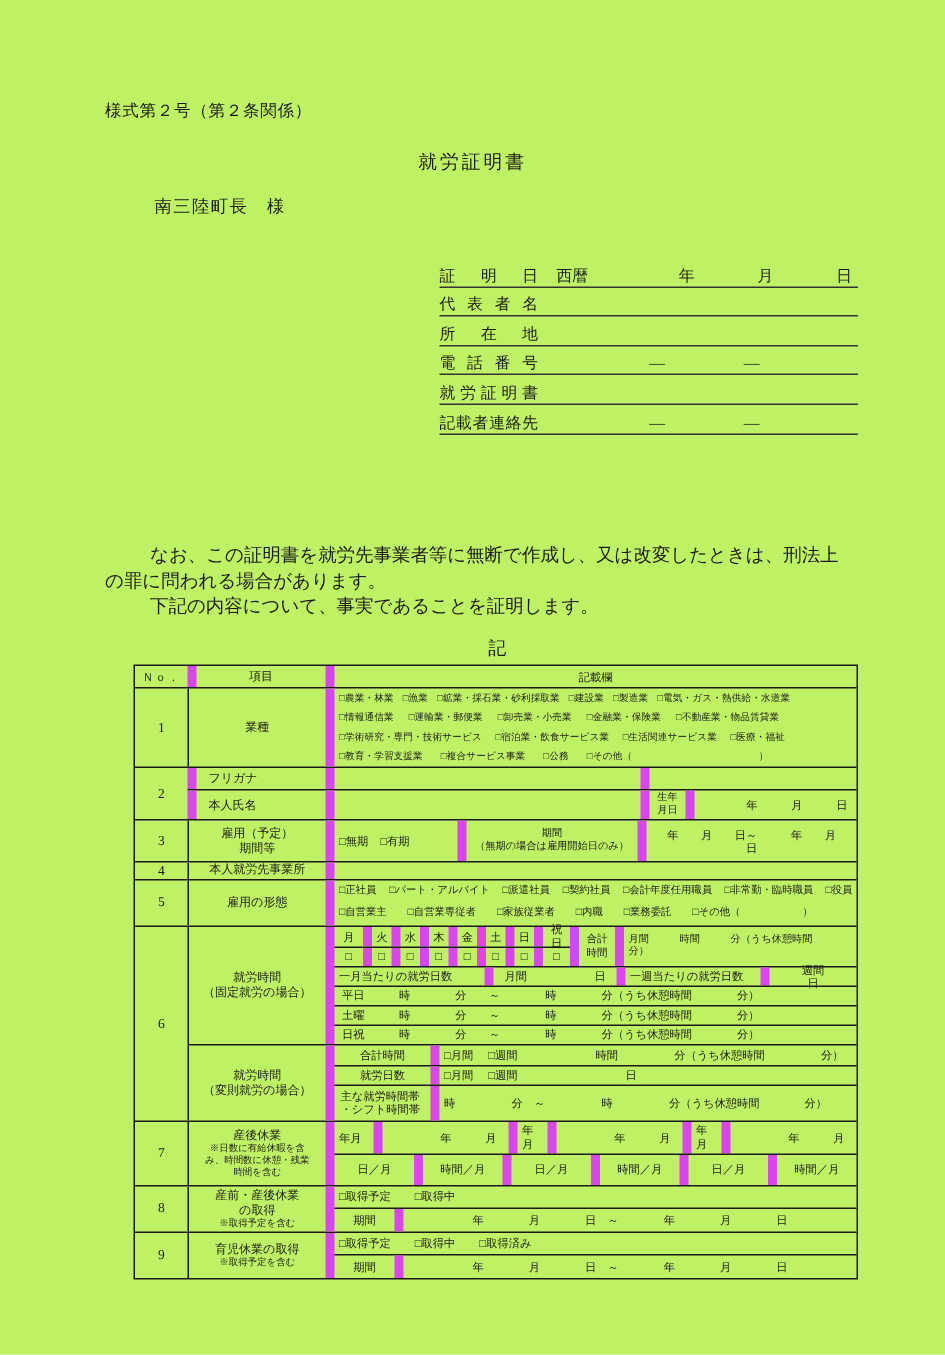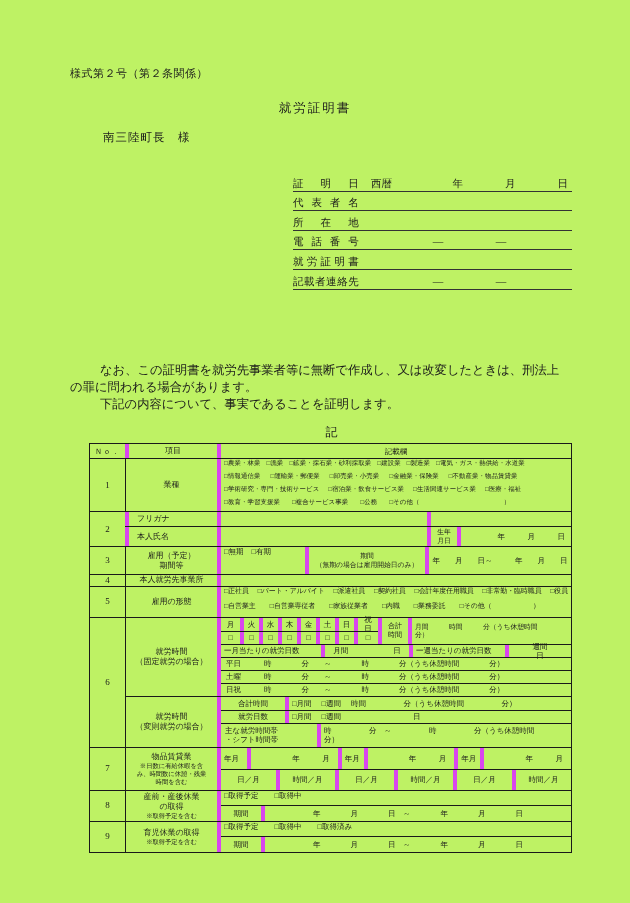--- a/index.html
+++ b/index.html
@@ -28,26 +28,26 @@
   .trow.first{border-top:none;}
   .cno{flex:0 0 35px;display:flex;align-items:center;justify-content:center;font-size:9px;}
   .citem{flex:0 0 92px;border-left:1px solid #1a1a1a;display:flex;flex-direction:column;
          align-items:center;justify-content:center;text-align:center;font-size:8px;line-height:1.25;}
   .vcol{display:flex;flex-direction:column;flex:1;}
   .vcol > div + div{border-top:1px solid #1a1a1a;}
   .hrow{display:flex;align-items:stretch;}
   .cell{display:flex;align-items:center;padding:0 3px;}
   .ctr{justify-content:center;text-align:center;}
   .rgt{justify-content:flex-end;}
-  .bl{border-left:4px solid #d946ef;}
+  .bl{border-left:6px solid #d946ef;}
   .pre{white-space:pre-line;}
   .note{font-size:6.3px;line-height:1.25;}
   .h13{height:13px;}.h14{height:14px;}.h15{height:15px;}.h16{height:16px;}
-  .h20{height:20px;}.h21{height:21px;}.h24{height:24px;gap:32px;}.h26{height:26px;}.h28{height:28px;}
-  .opts{display:flex;padding:0 3px;gap:0 6px;}
+  .h20{height:20px;}.h21{height:21px;}.h24{height:24px;}.h26{height:26px;}.h28{height:28px;}
+  .opts{display:flex;align-items:center;padding:0 3px;gap:0 6px;}
   .opt{white-space:nowrap;}
   .o1{font-size:6.4px;letter-spacing:.1px;}
   .o5{font-size:6.9px;gap:0 9px;}
   .dc{flex:0 0 19px;}
   .dc8{flex:0 0 24px;}
   .hdr{letter-spacing:1px;font-size:7.5px;text-align:right;}
   .ilab{flex:0 0 92px;font-size:8px;}
   .ym{flex:0 0 26px;}
 </style>
 </head>
@@ -257,21 +257,21 @@
 
         <div class="hrow">
           <div class="citem pre">就労時間
 （変則就労の場合）</div>
           <div class="vcol bl">
             <div class="hrow h13">
               <div class="cell ctr" style="flex:0 0 64px">合計時間</div>
               <div class="cell bl" style="flex:1;gap:0 10px">
                 <span class="opt">□月間</span>
                 <span class="opt">□週間</span>
-                <span style="">時間　　　　　分（うち休憩時間　　　　　分）</span>
+                <span style="margin-left:42px">時間　　　　　分（うち休憩時間　　　　　分）</span>
               </div>
             </div>
             <div class="hrow h13">
               <div class="cell ctr" style="flex:0 0 64px">就労日数</div>
               <div class="cell bl" style="flex:1;gap:0 10px">
                 <span class="opt">□月間</span>
                 <span class="opt">□週間</span>
                 <span style="margin-left:62px">日</span>
               </div>
             </div>
@@ -281,21 +281,21 @@
               <div class="cell bl" style="flex:1">時　　　　　分　～　　　　　時　　　　　分（うち休憩時間　　　　分）</div>
             </div>
           </div>
         </div>
       </div>
     </div>
 
     <div class="trow">
       <div class="cno">7</div>
       <div class="citem">
-        <span>物品賃貸業</span>
+        <span>産後休業</span>
         <span class="note pre">※日数に有給休暇を含
 み、時間数に休憩・残業
 時間を含む</span>
       </div>
       <div class="vcol bl">
         <div class="hrow h21">
           <div class="cell ym">年月</div>
           <div class="cell rgt bl" style="flex:1;padding-right:8px">年　　　月</div>
           <div class="cell bl ym">年月</div>
           <div class="cell rgt bl" style="flex:1;padding-right:8px">年　　　月</div>

